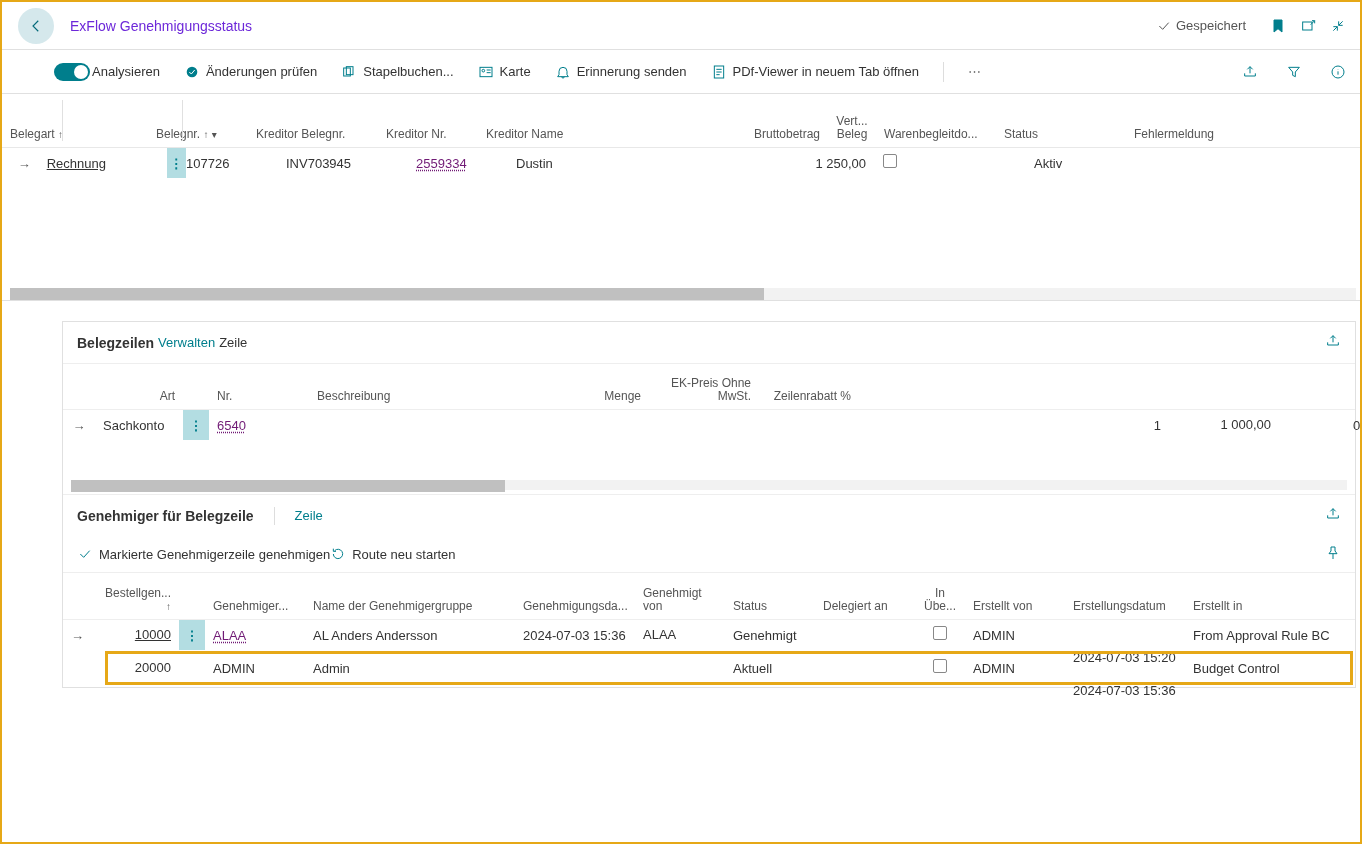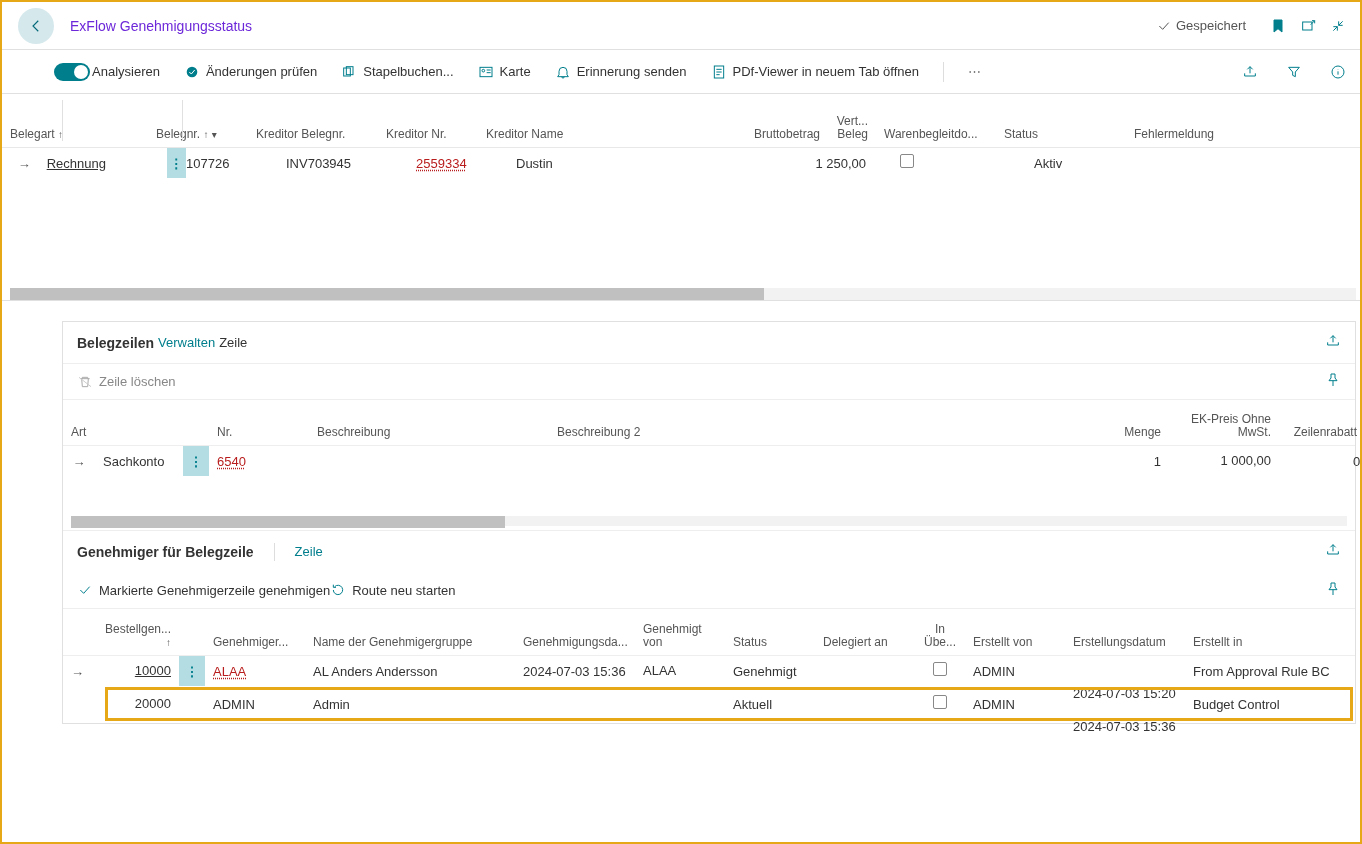--- a/index.html
+++ b/index.html
@@ -32,53 +32,53 @@
 .ghead { display:flex; height:54px; align-items:flex-end; padding-bottom:6px; font-size:12px; color:#555; border-bottom:1px solid #e8e8e8; position:relative;}
 .ghead .vlines { position:absolute; left:60px; top:6px; bottom:6px; border-left:1px solid #e0e0e0;}
 .ghead .vlines2 { position:absolute; left:180px; top:6px; bottom:6px; border-left:1px solid #e0e0e0;}
 .ghead > div { padding:0 8px; }
 .sort-arrow { font-size:10px; color:#555;}
 .filter-ic { font-size:10px; color:#555;}
 .gbody { height: 140px; }
 .grow { display:flex; align-items:center; height:30px; position:relative; }
 .grow-active {}
 .grow .rowarrow { width:60px; text-align:center; color:#555; cursor:pointer;}
-.link { color:#b91c1c; text-decoration: underline; text-decoration-style: dotted; text-underline-offset:2px;}
+.link { color:#701a75; text-decoration: underline; text-decoration-style: dotted; text-underline-offset:2px;}
 .linksolid { text-decoration:underline; color:#333; cursor:pointer;}
 .vdots { width:26px; height:30px; background:#b3dde2; display:flex; align-items:center; justify-content:center; cursor:pointer; color:#007e8c; font-weight:bold;}
 .checkbox { width:14px; height:14px; border:1px solid #888; border-radius:2px; display:inline-block;}
 .ghead > div, .grow > div.cell { flex:0 0 auto; }
 .c-belegart { width:120px; padding-left:70px;}
 .c-row-belegart { width:120px;}
 .c-belegnr { width:100px; }
 .c-kredbeleg { width:130px;}
 .c-krednr { width:100px;}
 .c-kredname { width:220px;}
 .c-brutto { width:130px; text-align:right;}
-.c-vert { width:48px; text-align:right; line-height:1.1;}
+.c-vert { width:48px; text-align:center; line-height:1.1;}
 .c-waren { width:120px;}
 .c-status { width:130px;}
 .c-fehler { width:200px;}
 .scroll-track { height:12px; background:#f2f2f2; position:relative; margin:0 8px;}
 .scroll-thumb { position:absolute; top:0; height:12px; background:#c0c0c0; cursor:pointer;}
 
 
 .panel { border:1px solid #e0e0e0; margin: 20px 8px 0 60px; background:#fff; }
 .panel-head { display:flex; align-items:center; height:42px; padding:0 14px; gap:4px; border-bottom:1px solid #eee;}
 .panel-title { font-weight:600; font-size:14px; color:#333;}
 .panel-tab { color:#007e8c; cursor:pointer; font-size:13px;}
 .panel-tab.active { text-underline-offset: 4px; }
 .panel-share { margin-left:auto; color:#007e8c; cursor:pointer;}
 .panel-toolbar { display:flex; align-items:center; height:36px; padding:0 14px; border-bottom:1px solid #eee; gap:20px; color:#888;}
 .panel-toolbar .tbtn { color:#888; cursor:default;}
 .panel-toolbar .pin { margin-left:auto; color:#007e8c; cursor:pointer;}
 
 .subgrid-head { display:flex; height:46px; align-items:flex-end; padding-bottom:6px; font-size:12px; color:#555; border-bottom:1px solid #eee;}
 .subgrid-head > div, .subgrid-row > div { padding:0 8px; flex:0 0 auto;}
-.s-art { width:120px; padding-left:32px;}
+.s-art { width:120px; padding-left:32px;text-align:right;}
 .s-nr { width:100px;}
 .s-beschr { width:240px;}
 .s-beschr2 { width:520px;}
 .s-menge { width:100px; text-align:right;}
 .s-ek { width:110px; text-align:right; line-height:1.1;}
 .s-rabatt { width:100px; text-align:right;}
 .subgrid-row { display:flex; align-items:center; height:30px;}
 .subgrid-row .rowarrow { width:32px; text-align:center; color:#555;}
 .subscroll { height:10px; background:#f2f2f2; margin:40px 8px 4px 8px; position:relative;}
 
@@ -253,41 +253,25 @@
   <div class="panel-head">
     <span class="panel-title">Belegzeilen</span>
     <span class="panel-tab active">Verwalten</span>
     <span class="panel-tab" style="color:#333;">Zeile</span>
     <span class="panel-share"><svg viewBox="0 0 24 24" width="16" height="16">
             <path d="M4 14 V18 H20 V14"></path>
             <path d="M12 4 V14"></path>
             <path d="M8 8 L12 4 L16 8"></path>
           </svg></span>
   </div>
-  <div class="panel-toolbar">
-    <div class="tbtn">
-      <span class="tbtn-icon" style="color:#aaa;"><svg viewBox="0 0 24 24">
-              <path d="M5 7 H19"></path>
-              <path d="M8 7 V5 H16 V7"></path>
-              <path d="M7 7 L8 19 H16 L17 7"></path>
-              <path d="M3 5 L21 19" stroke="#ccc"></path>
-            </svg></span>
-      <span>Zeile löschen</span>
-    </div>
-    <span class="pin"><svg viewBox="0 0 24 24" width="16" height="16">
-            <path d="M9 3 H15 V9 L18 13 H6 L9 9 Z"></path>
-            <path d="M12 13 V21"></path>
-          </svg></span>
-  </div>
   <div class="subgrid-head">
     <div class="s-art">Art</div>
     <div style="width:26px;"></div>
     <div class="s-nr">Nr.</div>
     <div class="s-beschr">Beschreibung</div>
-    <div class="s-beschr2">Beschreibung 2</div>
     <div class="s-menge">Menge</div>
     <div class="s-ek"><span>EK-Preis Ohne</span><br><span>MwSt.</span></div>
     <div class="s-rabatt">Zeilenrabatt %</div>
   </div>
   <div class="subgrid-row">
     <div class="rowarrow">→</div>
     <div style="width:88px;">Sachkonto</div>
     <div class="vdots">⋮</div>
     <div class="s-nr"><span class="link">6540</span></div>
     <div class="s-beschr"></div>

